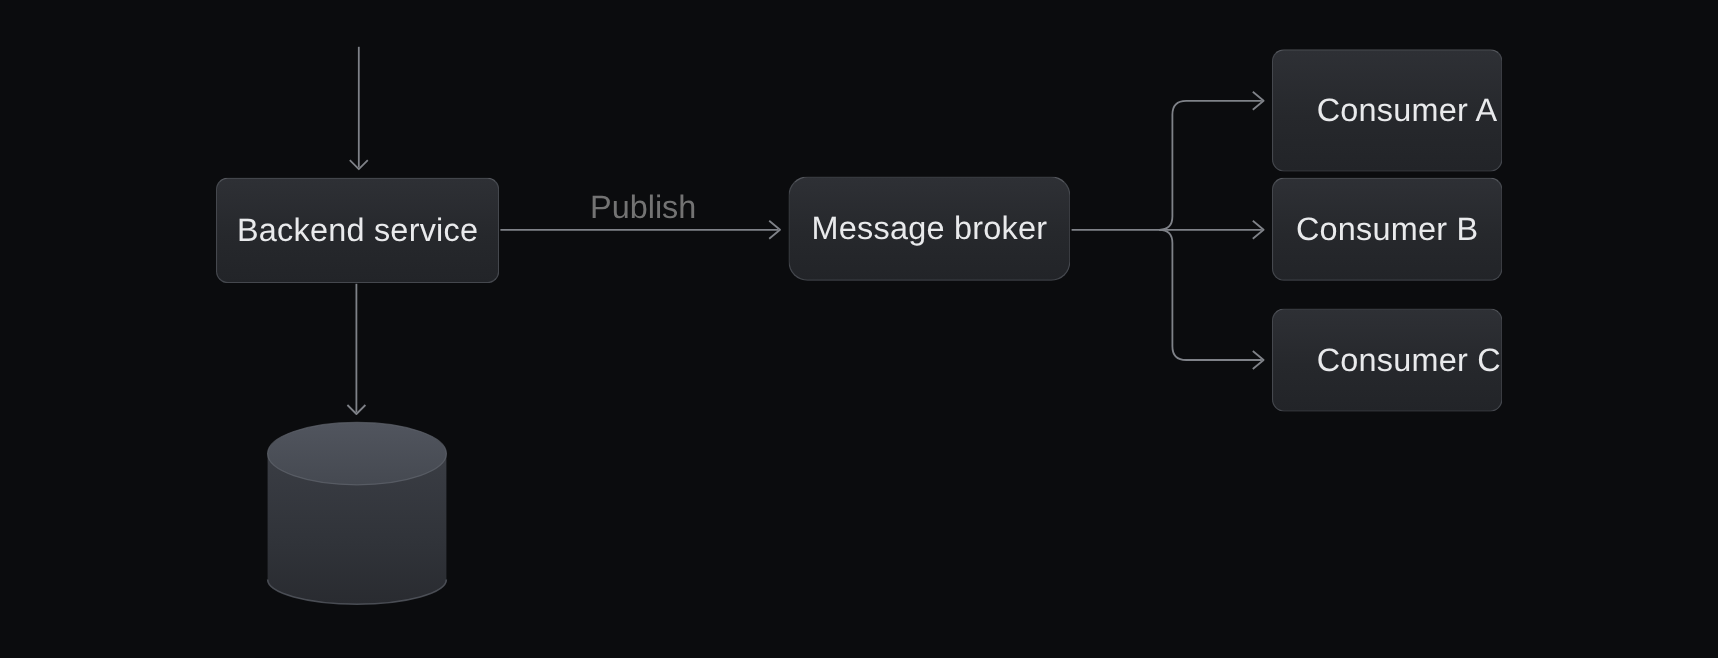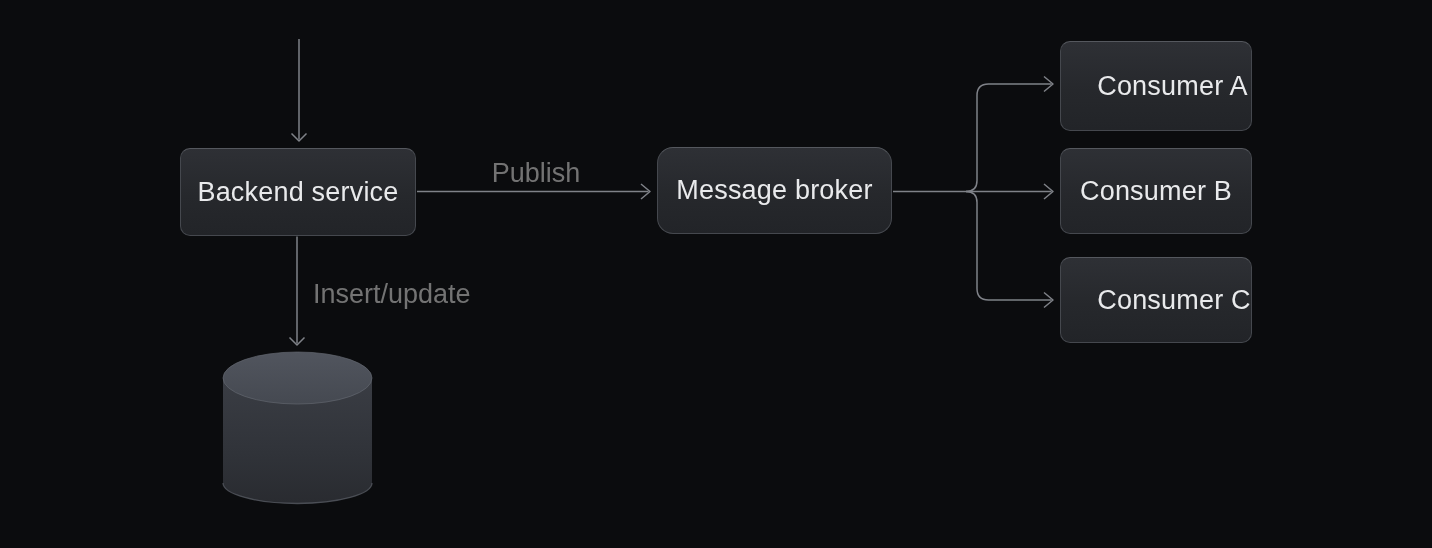--- a/index.html
+++ b/index.html
@@ -32,21 +32,21 @@
     border: 1px solid #45484e;
     border-top-color: #55585e;
     border-radius: 10px;
     color: #e9eaec;
     font-size: 27px;
     letter-spacing: 0.2px;
     white-space: nowrap;
   }
   .node-backend { left: 180px; top: 148px; width: 236px; height: 88px; }
   .node-broker  { left: 657px; top: 147px; width: 235px; height: 87px; border-radius: 16px; }
-  .node-consumer-a { left: 1060px; top: 41px;  width: 192px; height: 90px; padding-left: 33px; }
+  .node-consumer-a { left: 1060px; top: 41px;  width: 192px; height: 102px; padding-left: 33px; }
   .node-consumer-b { left: 1060px; top: 148px; width: 192px; height: 86px; }
   .node-consumer-c { left: 1060px; top: 257px; width: 192px; height: 86px; padding-left: 36px; }
   .edge-label {
     position: absolute;
     color: #737373;
     font-size: 27px;
     line-height: 30px;
     white-space: nowrap;
   }
   .label-publish {
@@ -124,15 +124,14 @@
 
   <div class="node node-consumer-b">
     <span>Consumer B</span>
   </div>
 
   <div class="node node-consumer-c">
     <span>Consumer C</span>
   </div>
 
   <div class="edge-label label-publish">Publish</div>
-  <div class="edge-label label-insert-update">Insert/update</div>
 
 </div>
 
 </body></html>

